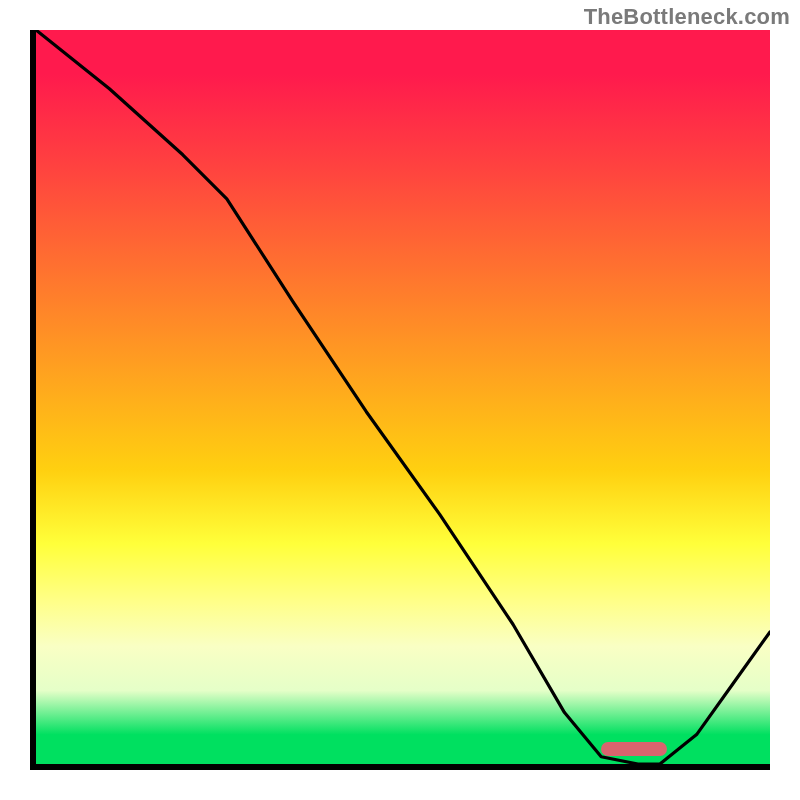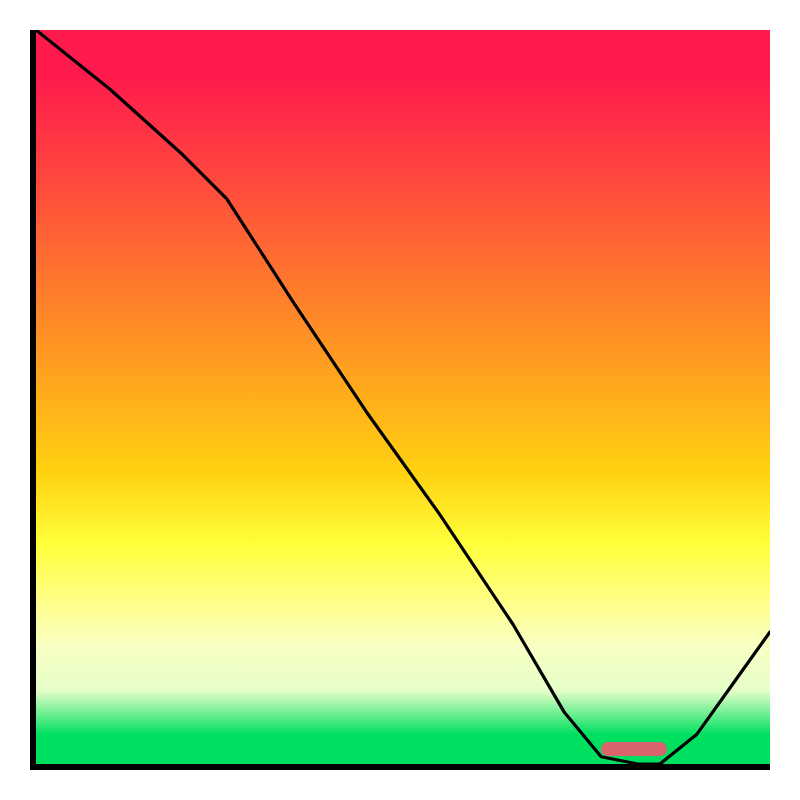--- a/index.html
+++ b/index.html
@@ -64,20 +64,21 @@
     position: absolute;
     height: 14px;
     background: #d9646e;
     border-radius: 7px;
   }
 </style>
 </head>
 <body>
 
 <div class="wrap">
+  <div class="source-label">TheBottleneck.com</div>
 
   <div class="plot">
     <div class="gradient"></div>
 
     <svg class="curve" viewBox="0 0 734 734" preserveAspectRatio="none">
       <path id="curve-path" fill="none" stroke="#000000" stroke-width="3.2" stroke-linejoin="round" stroke-linecap="round" d="M 0.0 0.0 L 73.4 58.7 L 146.8 124.8 L 190.8 168.8 L 256.9 271.6 L 330.3 381.7 L 403.7 484.4 L 477.1 594.5 L 528.5 682.6 L 565.2 726.7 L 601.9 734.0 L 623.9 734.0 L 660.6 704.6 L 697.3 653.3 L 734.0 601.9"></path>
     </svg>
 
     <div id="marker" class="marker" style="left: 565.18px; width: 66.06px; bottom: 8px; background: rgb(217, 100, 110);"></div>
   </div>

